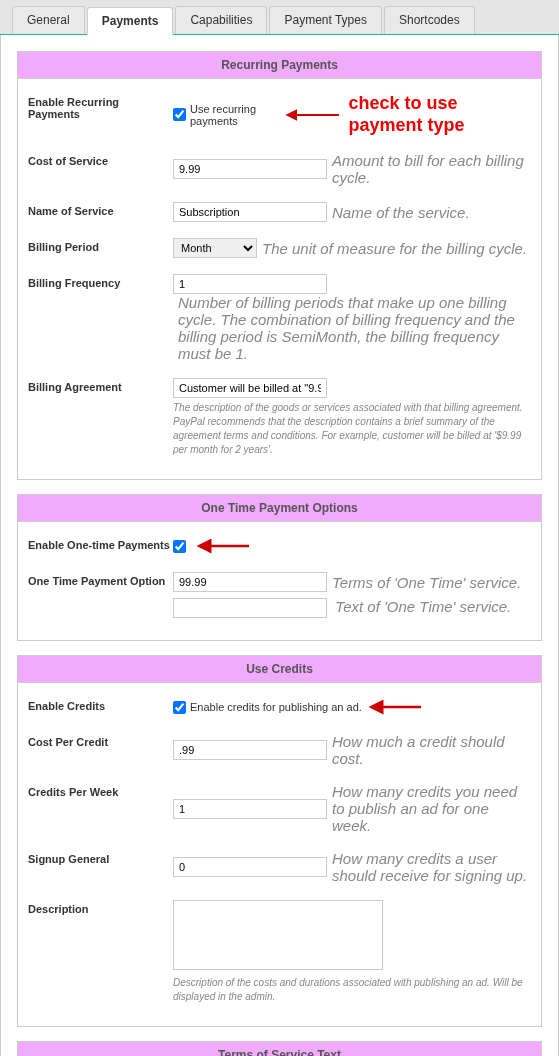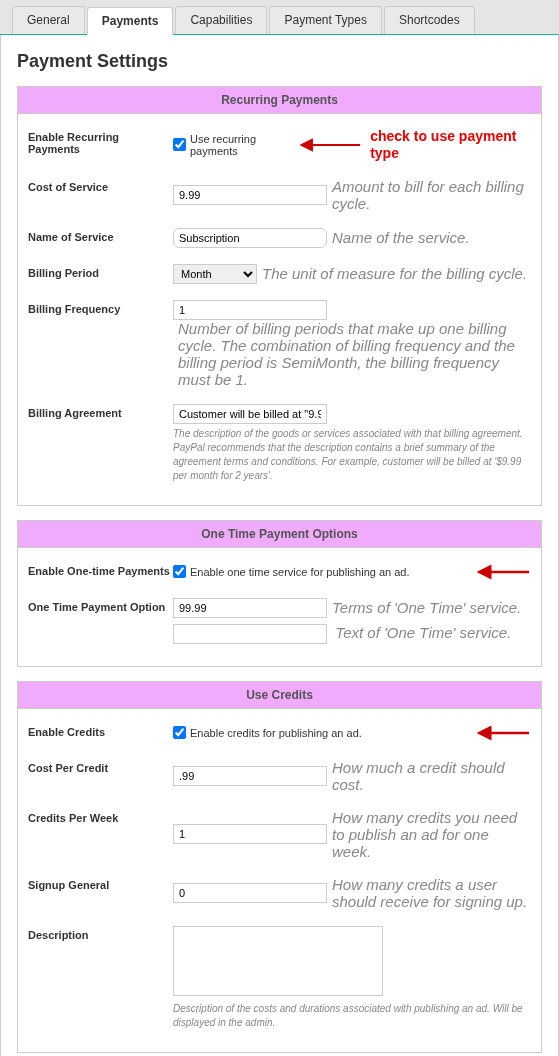--- a/index.html
+++ b/index.html
@@ -134,27 +134,26 @@
     }
 
     .checkbox-label input[type="checkbox"] {
       margin-right: 4px;
     }
 
     
     .arrow-container {
       display: flex;
       align-items: center;
-      justify-content: space-between;
     }
 
     .annotation-text {
       color: #e00;
       font-weight: bold;
-      font-size: 14px;
+      font-size: 18px;
       margin-left: 8px;
       line-height: 1.2;
     }
 
     .textarea-field {
       border: 1px solid #ccc;
       padding: 4px;
       font-size: 11px;
       width: 210px;
       height: 70px;
@@ -184,21 +183,20 @@
       align-items: center;
       flex-wrap: nowrap;
     }
 
     .small-input {
       width: 55px;
     }
 
     .medium-input {
       width: 120px;
-      border-radius: 6px;
     }
 
     .full-billing {
       width: 340px;
       font-size: 11px;
       border: 1px solid #ccc;
       padding: 3px 5px;
     }
 
     .one-time-text-input {
@@ -213,21 +211,20 @@
 
 <div class="tabs">
   <div class="tab">General</div>
   <div class="tab active">Payments</div>
   <div class="tab">Capabilities</div>
   <div class="tab">Payment Types</div>
   <div class="tab">Shortcodes</div>
 </div>
 
 <div class="main-content">
-  <div class="page-title">Payment Settings</div>
 
   <div class="section">
     <div class="section-header">Recurring Payments</div>
     <div class="section-body">
 
       <div class="form-row">
         <div class="form-label">Enable Recurring Payments</div>
         <div class="form-field">
           <div class="arrow-container">
             <label class="checkbox-label">
@@ -308,21 +305,20 @@
   <div class="section">
     <div class="section-header">One Time Payment Options</div>
     <div class="section-body">
 
       <div class="form-row">
         <div class="form-label">Enable One-time Payments</div>
         <div class="form-field">
           <div class="arrow-container">
             <label class="checkbox-label">
               <input type="checkbox" checked="" style="">
-              <span>Enable one time service for publishing an ad.</span>
             </label>
             <svg class="red-arrow-svg" width="55" height="20" viewBox="0 0 55 20">
               <defs>
                 <marker id="arrowhead2" markerWidth="6" markerHeight="6" refX="3" refY="3" orient="auto">
                   <polygon points="0 0, 6 3, 0 6" fill="#cc0000"></polygon>
                 </marker>
               </defs>
               <line x1="53" y1="10" x2="8" y2="10" stroke="#cc0000" stroke-width="2.5" marker-end="url(#arrowhead2)"></line>
             </svg>
           </div>

